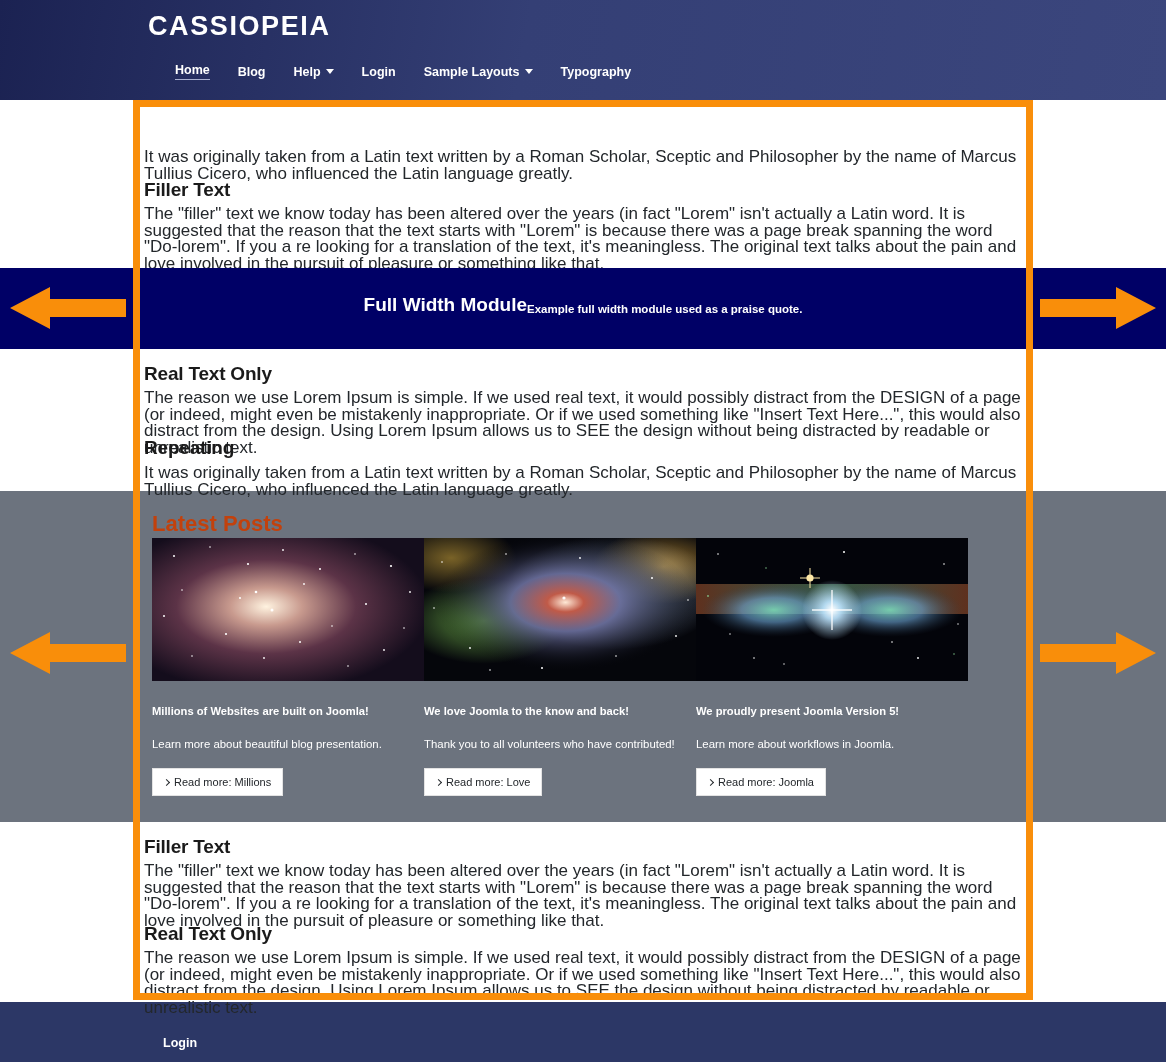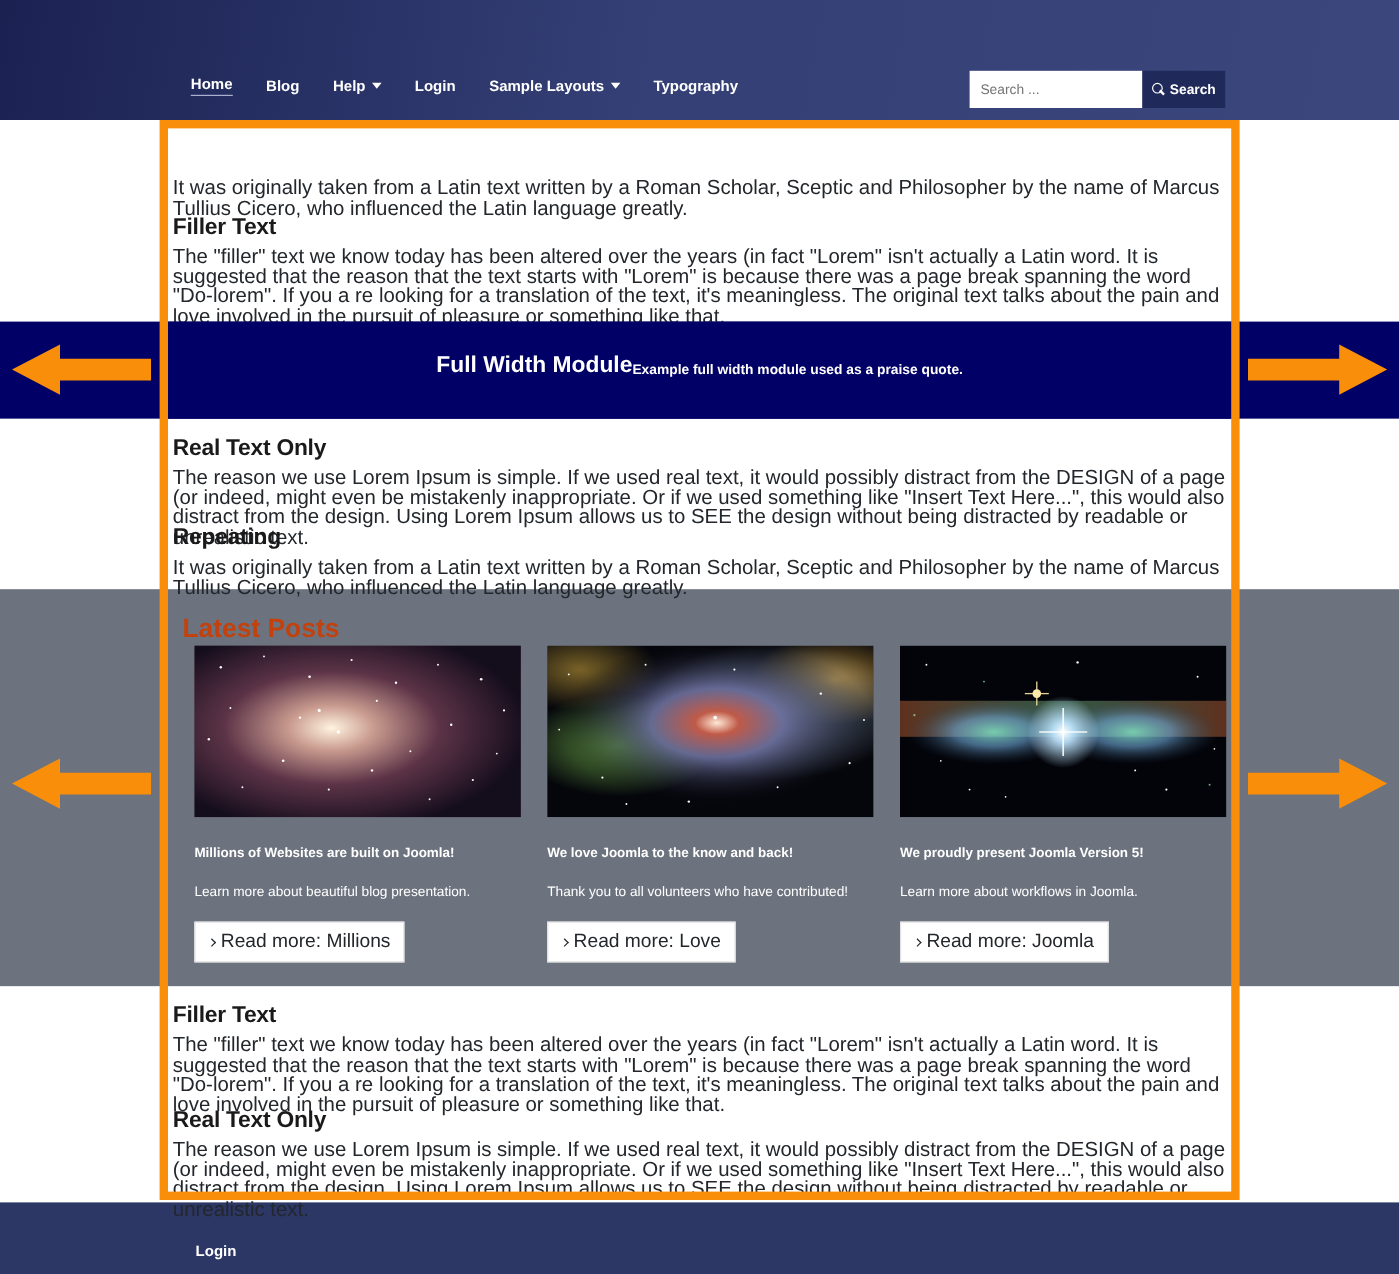--- a/index.html
+++ b/index.html
@@ -23,21 +23,21 @@
     position:absolute; left:148px; top:11px;
     color:#ffffff; font-size:27px; font-weight:bold;
     letter-spacing:1.6px;
   }
   .navbar { position:absolute; left:159px; top:63px; display:flex; align-items:center; }
   .nav-item {
     color:#ffffff; font-size:12.5px; font-weight:bold;
     margin-right:28px; white-space:nowrap; cursor:pointer;
     display:flex; align-items:center; gap:5px;
   }
-  .nav-item.active { border-bottom:1px solid #a9b0d0; padding-bottom:2px; }
+  .nav-item.active { border-bottom:1px solid #a9b0d0; padding-bottom:2px;margin-left:16px; }
   .caret { width:0;height:0;border-left:4px solid transparent;border-right:4px solid transparent;border-top:5px solid #fff; display:inline-block; }
 
   .search-wrap { position:absolute; left:808px; top:59px; display:flex; height:31px; }
   .search-input {
     width:144px; height:31px; border:none; outline:none;
     padding:0 9px; font-size:11.5px; color:#666;
     font-family:"Liberation Sans", sans-serif; background:#fff;
   }
   .search-btn {
     width:69px; height:31px; background:#1f2a5a; color:#fff; border:none;
@@ -79,29 +79,29 @@
 
   
   .fwm { position:absolute; left:0; top:168px; width:900px; height:81px; background:#000066;
          display:flex; align-items:center; justify-content:center; }
   .fwm-title { color:#fff; font-size:19px; font-weight:bold; margin:0 0 7px 0; }
   .fwm-sub   { color:#fff; font-size:11.5px; font-weight:bold; margin:0; }
 
   
   .posts { position:absolute; left:0; top:391px; width:900px; height:331px; }
   .posts-title { position:absolute; left:19px; top:20px; color:#c2410c; font-size:22px; font-weight:bold; margin:0; }
-  .cards { position:absolute; left:29px; top:47px; width:862px; display:flex; gap:22px; }
+  .cards { position:absolute; left:19px; top:47px; width:862px; display:flex; }
   .card { width:272px; }
   .thumb { width:272px; height:143px; display:block; }
   .card-title { font-size:11.2px; font-weight:bold; color:#ffffff; margin:23px 0 0 0; line-height:14px; }
   .card-desc  { font-size:11.4px; color:#ffffff; margin:19px 0 0 0; line-height:14px; }
   .readmore {
     display:inline-flex; align-items:center; gap:5px;
     margin-top:17px; background:#ffffff; color:#23272b;
-    border:1px solid #e3e3e3; padding:7px 11px; font-size:16px;
+    border:1px solid #e3e3e3; padding:7px 11px; font-size:11px;
     cursor:pointer; font-family:"Liberation Sans", sans-serif;
     white-space:nowrap;
   }
   .chev { display:inline-block; width:5px; height:5px; border-top:1.6px solid #23272b; border-right:1.6px solid #23272b; transform:rotate(45deg); }
 
   
   .arrow { position:absolute; z-index:30; }
 
   
   .footer-login { position:absolute; left:163px; top:1036px; color:#ffffff; font-size:12.5px; font-weight:bold; cursor:pointer; }
@@ -110,20 +110,21 @@
 <body>
 
 <div class="band band-white-1"></div>
 <div class="band band-navy"></div>
 <div class="band band-white-2"></div>
 <div class="band band-grey"></div>
 <div class="band band-white-3"></div>
 <div class="band band-footer"></div>
 
 <div class="header">
+  <div class="brand">CASSIOPEIA</div>
 
   <nav class="navbar">
     <div class="nav-item active">
       <span>Home</span>
     </div>
     <div class="nav-item">
       <span>Blog</span>
     </div>
     <div class="nav-item">
       <span>Help</span>
@@ -134,27 +135,20 @@
     </div>
     <div class="nav-item">
       <span>Sample Layouts</span>
       <i class="caret"></i>
     </div>
     <div class="nav-item">
       <span>Typography</span>
     </div>
   </nav>
 
-  <div class="search-wrap">
-    <input class="search-input" type="text" placeholder="Search ..." style="">
-    <button class="search-btn">
-      <i class="mag"></i>
-      <span>Search</span>
-    </button>
-  </div>
 </div>
 
 <div class="content-col">
 
   <p class="inner body-txt" style="top:49px;">It was originally taken from a Latin text written by a Roman Scholar, Sceptic and Philosopher by the name of Marcus Tullius Cicero, who influenced the Latin language greatly.</p>
   <h2 class="inner sec-title" style="top:79px;">Filler Text</h2>
   <p class="inner body-txt" style="top:106px;">The "filler" text we know today has been altered over the years (in fact "Lorem" isn't actually a Latin word. It is suggested that the reason that the text starts with "Lorem" is because there was a page break spanning the word "Do-lorem". If you a re looking for a translation of the text, it's meaningless. The original text talks about the pain and love involved in the pursuit of pleasure or something like that.</p>
 
   <div class="fwm">
     <div class="fwm-title">Full Width Module</div>

